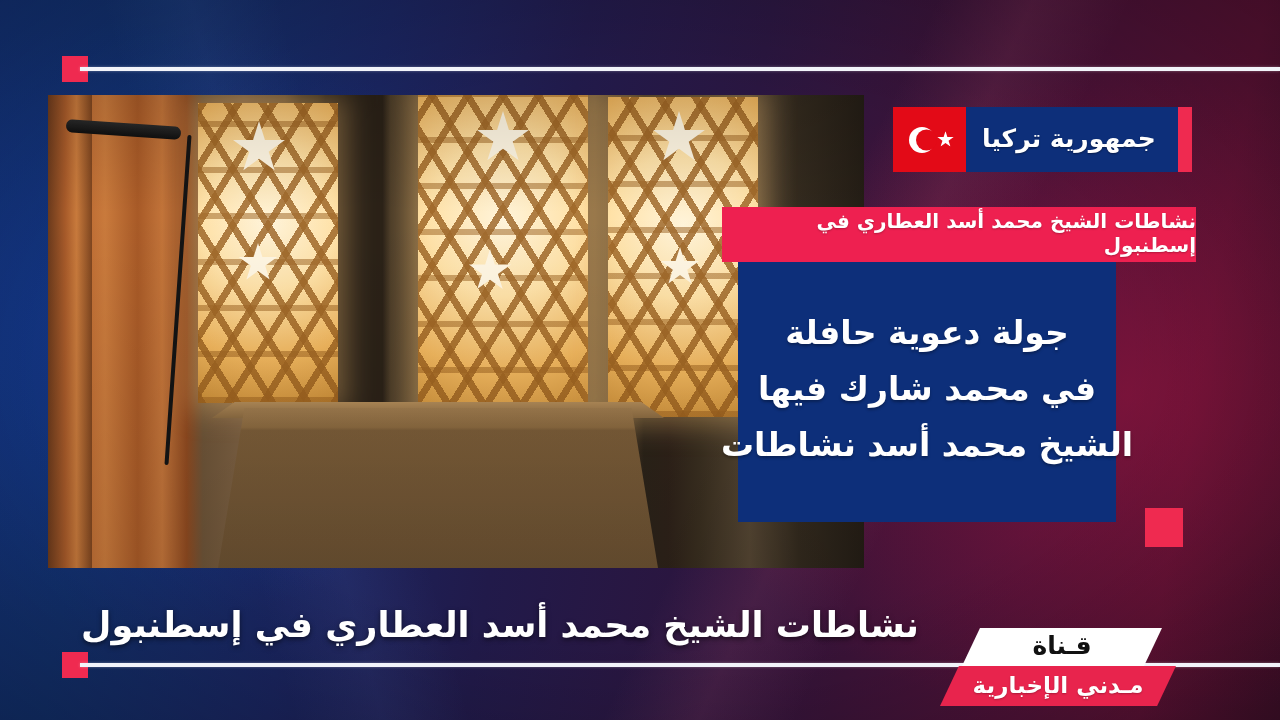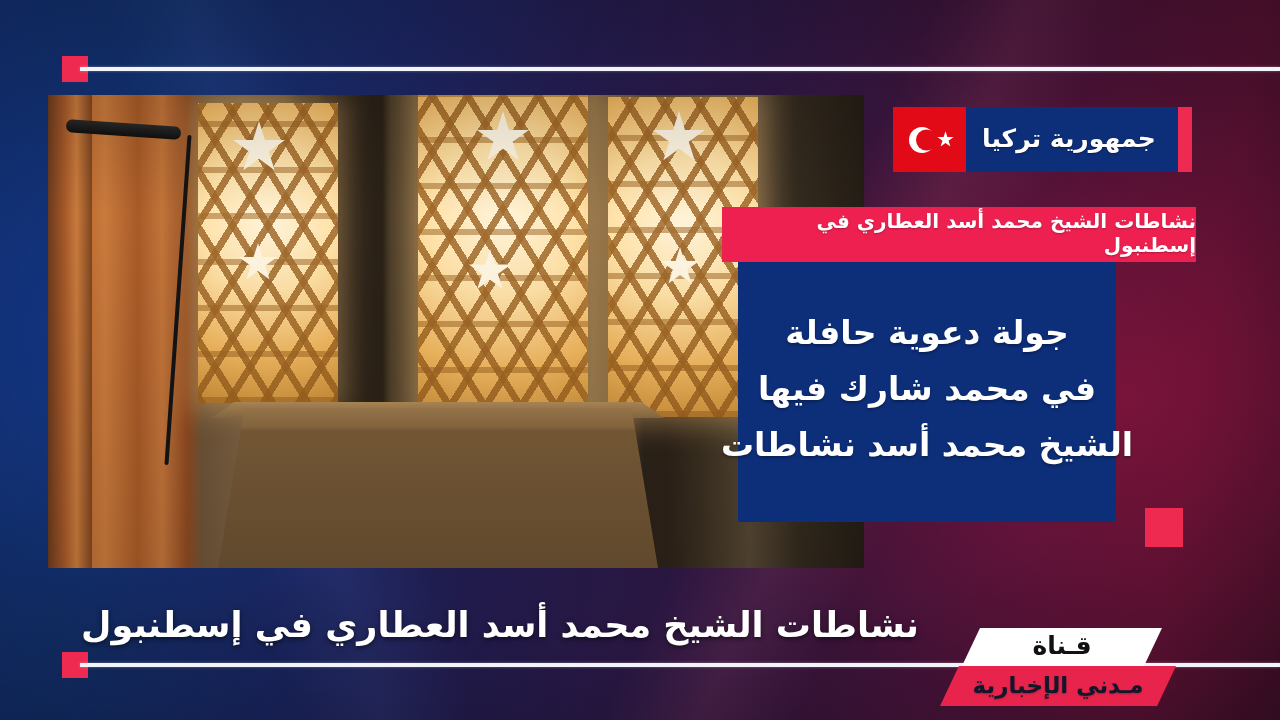--- a/index.html
+++ b/index.html
@@ -199,21 +199,21 @@
     color:#111; font-size:25px; font-weight:bold; letter-spacing:1px;
     padding-bottom:3px;
   }
   #logo-bottom {
     position:absolute; left:0; top:38px; width:236px; height:40px;
     background:#e8244d;
     clip-path:polygon(8% 0,100% 0,92% 100%,0 100%);
     display:flex; align-items:center; justify-content:center;
   }
   #logo-bottom span {
-    color:#0f172a; font-size:23px; font-weight:bold; letter-spacing:.5px;
+    color:#ffffff; font-size:23px; font-weight:bold; letter-spacing:.5px;
     padding-bottom:3px; text-shadow:0 1px 2px rgba(0,0,0,.25);
   }
 </style>
 </head>
 <body>
 
 <div id="bg">
   <div id="bg-sheen"></div>
   <div id="bg-vignette"></div>
 </div>

